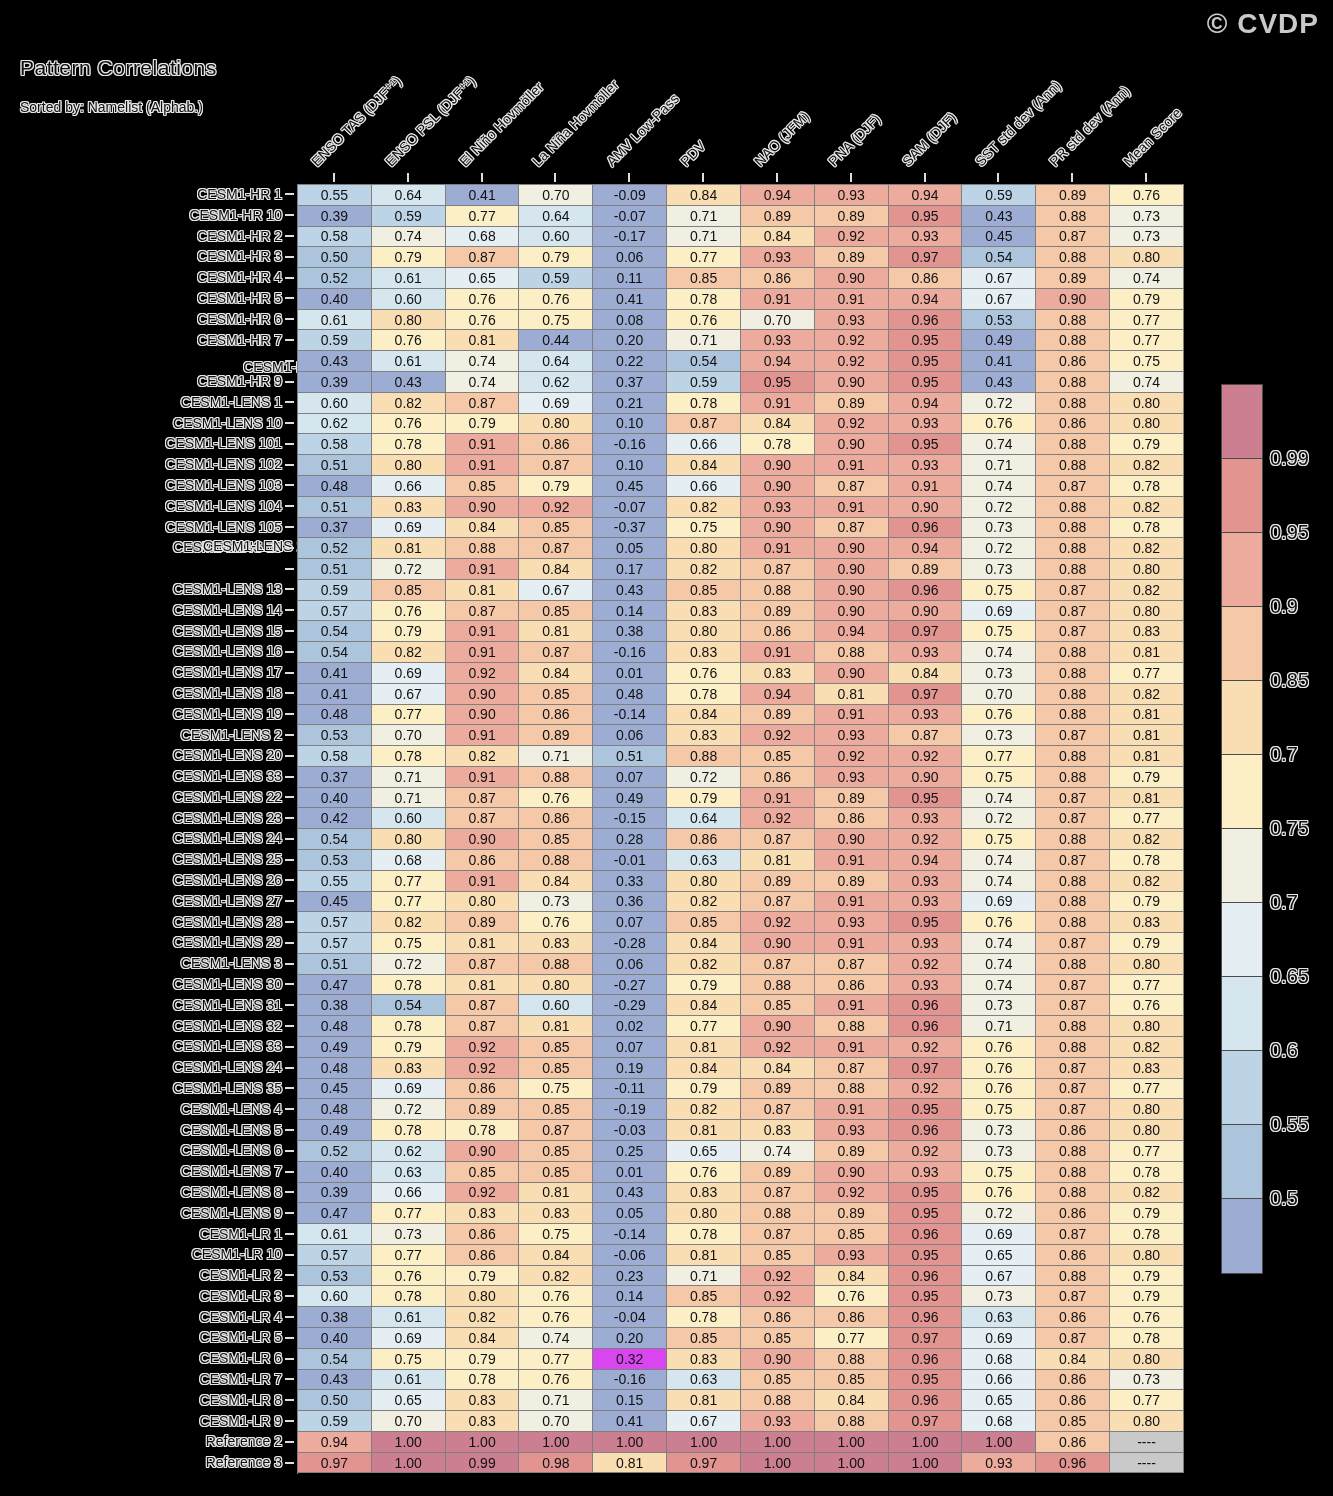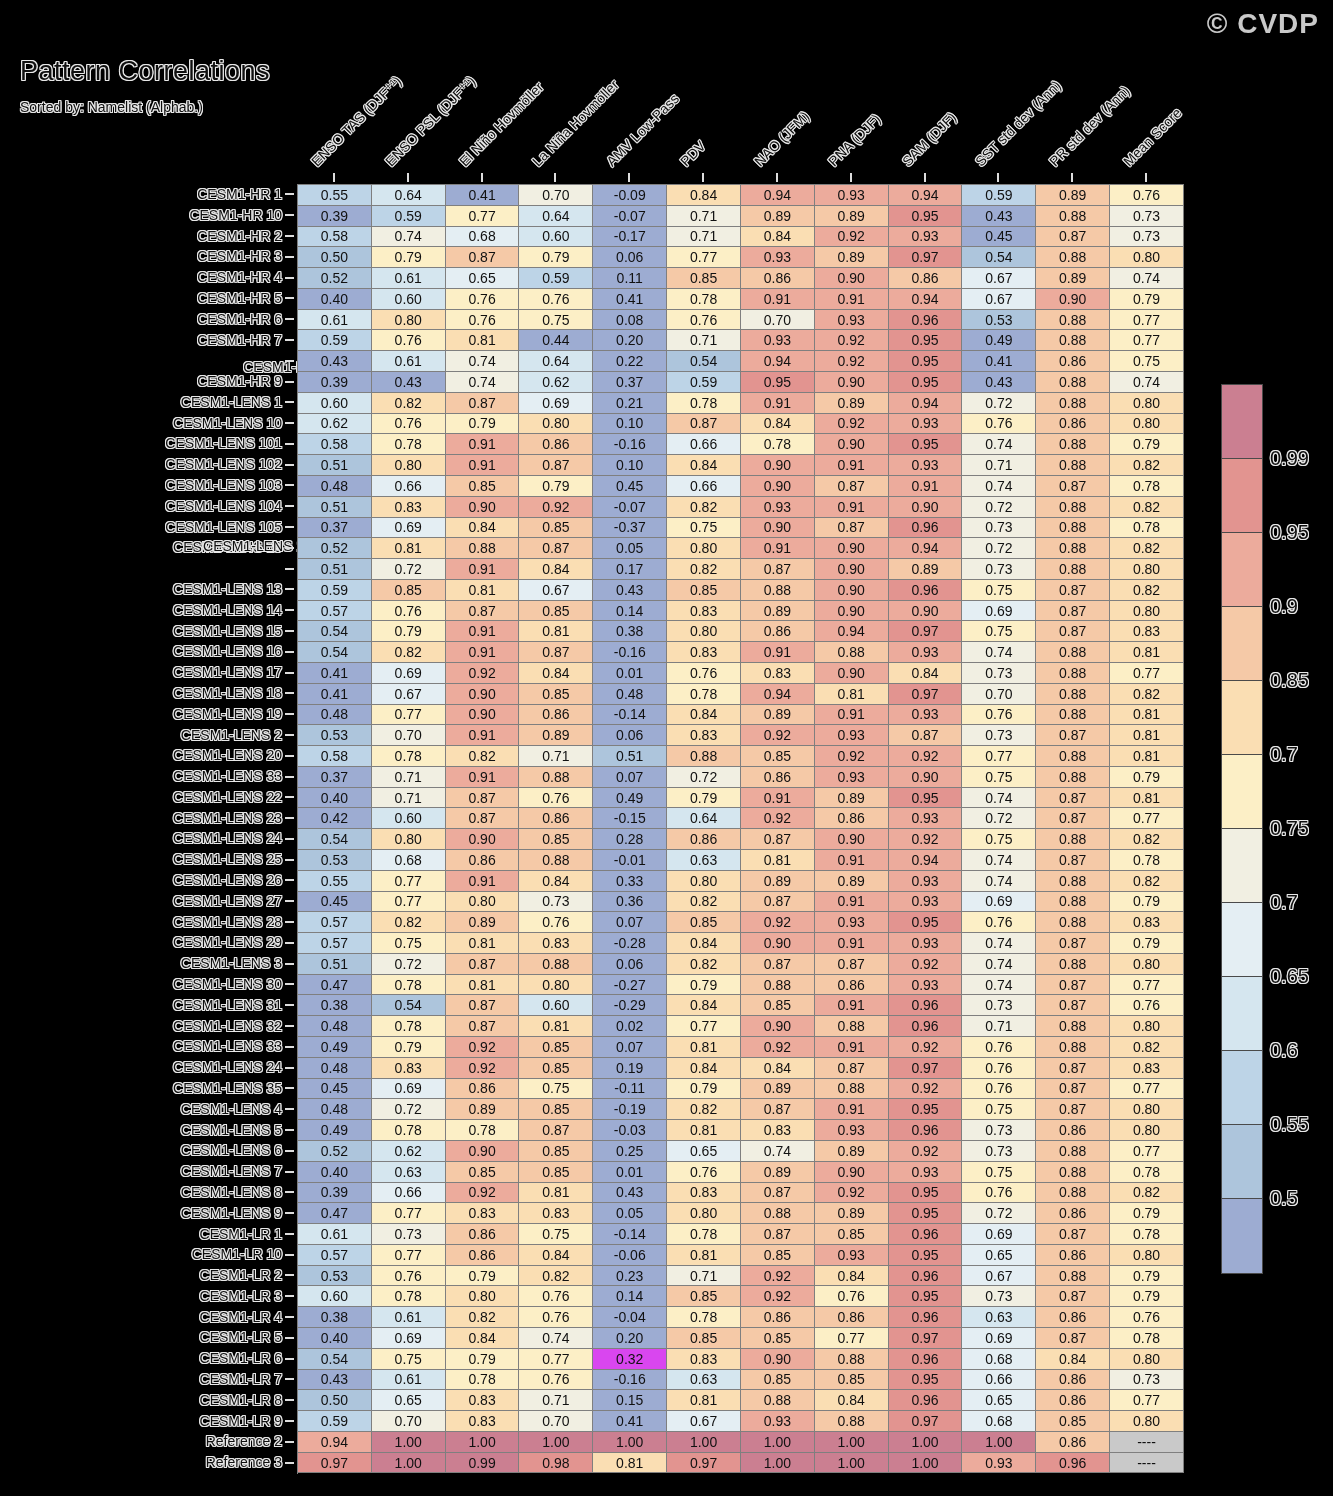--- a/index.html
+++ b/index.html
@@ -5,21 +5,21 @@
   html,body{margin:0;padding:0;background:#000;}
   #canvas{
     position:relative;width:1333px;height:1496px;background:#000;overflow:hidden;
     font-family:"Liberation Sans","DejaVu Sans",sans-serif;
   }
   .hollow{
     color:#101010;
     text-shadow: 1px 0 #e8e8e8,-1px 0 #e8e8e8,0 1px #e8e8e8,0 -1px #e8e8e8,
                  1px 1px #e8e8e8,-1px -1px #e8e8e8,1px -1px #e8e8e8,-1px 1px #e8e8e8;
   }
-  .title{position:absolute;left:20px;top:56px;font-size:27px;letter-spacing:0.5px;}
+  .title{position:absolute;left:20px;top:56px;font-size:21px;letter-spacing:0.5px;}
   .subtitle{position:absolute;left:20px;top:99px;font-size:14px;}
   .logo{position:absolute;top:8px;right:14px;font-size:28px;font-weight:bold;color:#c9c9c9;letter-spacing:1px;}
   .colhead{
     position:absolute;height:18px;line-height:18px;font-size:14px;white-space:nowrap;
     transform:rotate(-45deg);transform-origin:0 100%;
   }
   .coltick{position:absolute;width:2px;height:9px;background:#ddd;}
   .rowlabel{position:absolute;left:0;width:282px;text-align:right;font-size:14px;white-space:nowrap;}
   .rowtick{position:absolute;left:285px;width:9px;height:2px;background:#ddd;}
   #grid{

